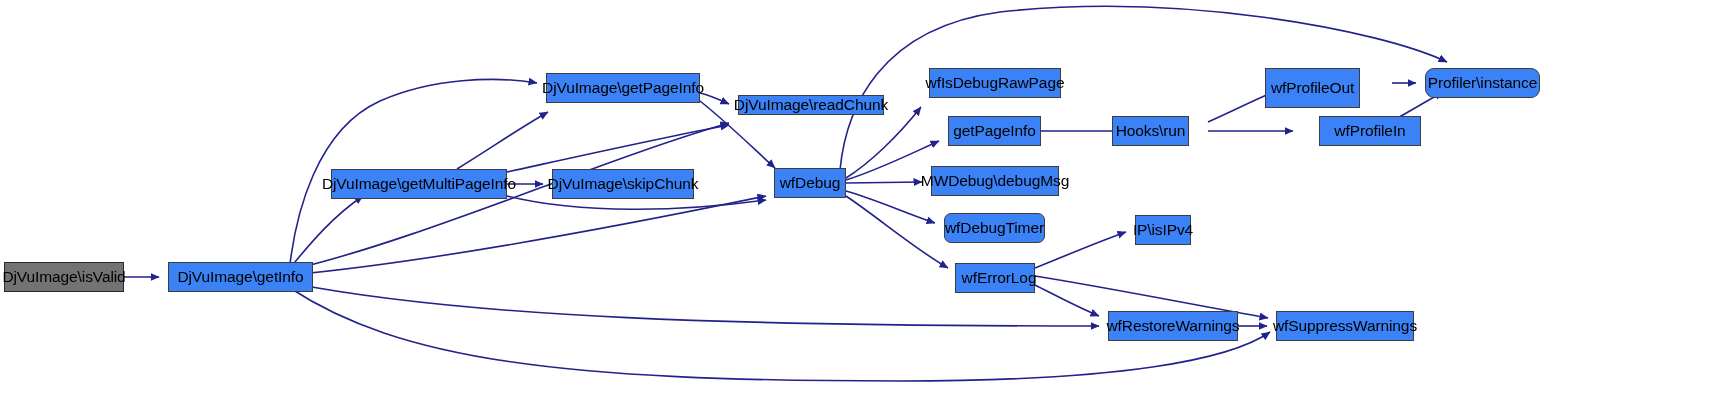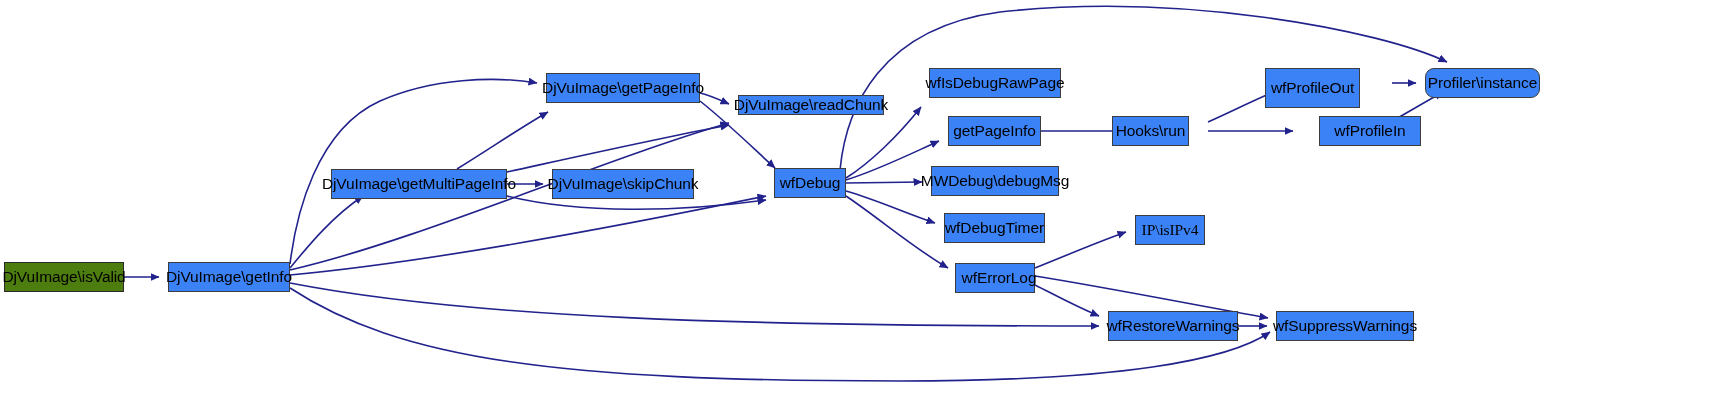--- a/index.html
+++ b/index.html
@@ -34,21 +34,21 @@
     font-size: 15.5px;
     line-height: 1;
     display: flex;
     align-items: center;
     justify-content: center;
     white-space: nowrap;
     letter-spacing: -0.1px;
     z-index: 5;
   }
   .node.current {
-    background: #4d7c0f;
+    background: #737373;
     border-color: #2b2b2b;
   }
   .node-label {
     display: block;
     padding: 0 6px;
   }
 </style>
 </head>
 <body>
 
@@ -117,21 +117,21 @@
       <path d="M1035,276 C1110,288 1200,306 1268,318" marker-end="url(#ah)"></path>
 
       <path d="M1238,326 L1267,326" marker-end="url(#ah)"></path>
     </g>
   </svg>
 
   <div id="nodes-layer">
       <div class="node current" style="left: 4px; top: 262px; width: 120px; height: 30px;">
         <span class="node-label">DjVuImage\isValid</span>
       </div>
-      <div class="node" style="left: 168px; top: 262px; width: 122px; height: 30px;">
+      <div class="node" style="left: 168px; top: 262px; width: 145px; height: 30px;">
         <span class="node-label">DjVuImage\getInfo</span>
       </div>
       <div class="node" style="left: 331px; top: 169px; width: 176px; height: 30px;">
         <span class="node-label">DjVuImage\getMultiPageInfo</span>
       </div>
       <div class="node" style="left: 546px; top: 73px; width: 154px; height: 30px;">
         <span class="node-label">DjVuImage\getPageInfo</span>
       </div>
       <div class="node" style="left: 552px; top: 169px; width: 142px; height: 30px;">
         <span class="node-label">DjVuImage\skipChunk</span>
@@ -144,27 +144,27 @@
       </div>
       <div class="node" style="left: 929px; top: 68px; width: 132px; height: 30px;">
         <span class="node-label">wfIsDebugRawPage</span>
       </div>
       <div class="node" style="left: 948px; top: 116px; width: 93px; height: 30px;">
         <span class="node-label">getPageInfo</span>
       </div>
       <div class="node" style="left: 931px; top: 166px; width: 128px; height: 30px;">
         <span class="node-label">MWDebug\debugMsg</span>
       </div>
-      <div class="node" style="left: 944px; top: 213px; width: 101px; height: 30px;">
+      <div class="node" style="left: 944px; top: 213px; width: 101px; height: 30px; border-radius: 7px;">
         <span class="node-label">wfDebugTimer</span>
       </div>
       <div class="node" style="left: 955px; top: 263px; width: 80px; height: 30px; padding-left: 8px;">
         <span class="node-label">wfErrorLog</span>
       </div>
-      <div class="node" style="left: 1135px; top: 215px; width: 70px; height: 30px; font-family: Liberation Serif, serif;">
+      <div class="node" style="left: 1135px; top: 215px; width: 56px; height: 30px;">
         <span class="node-label">IP\isIPv4</span>
       </div>
       <div class="node" style="left: 1112px; top: 116px; width: 77px; height: 30px;">
         <span class="node-label">Hooks\run</span>
       </div>
       <div class="node" style="left: 1265px; top: 68px; width: 95px; height: 40px;">
         <span class="node-label">wfProfileOut</span>
       </div>
       <div class="node" style="left: 1302px; top: 116px; width: 102px; height: 30px; margin-left: 17px;">
         <span class="node-label">wfProfileIn</span>

